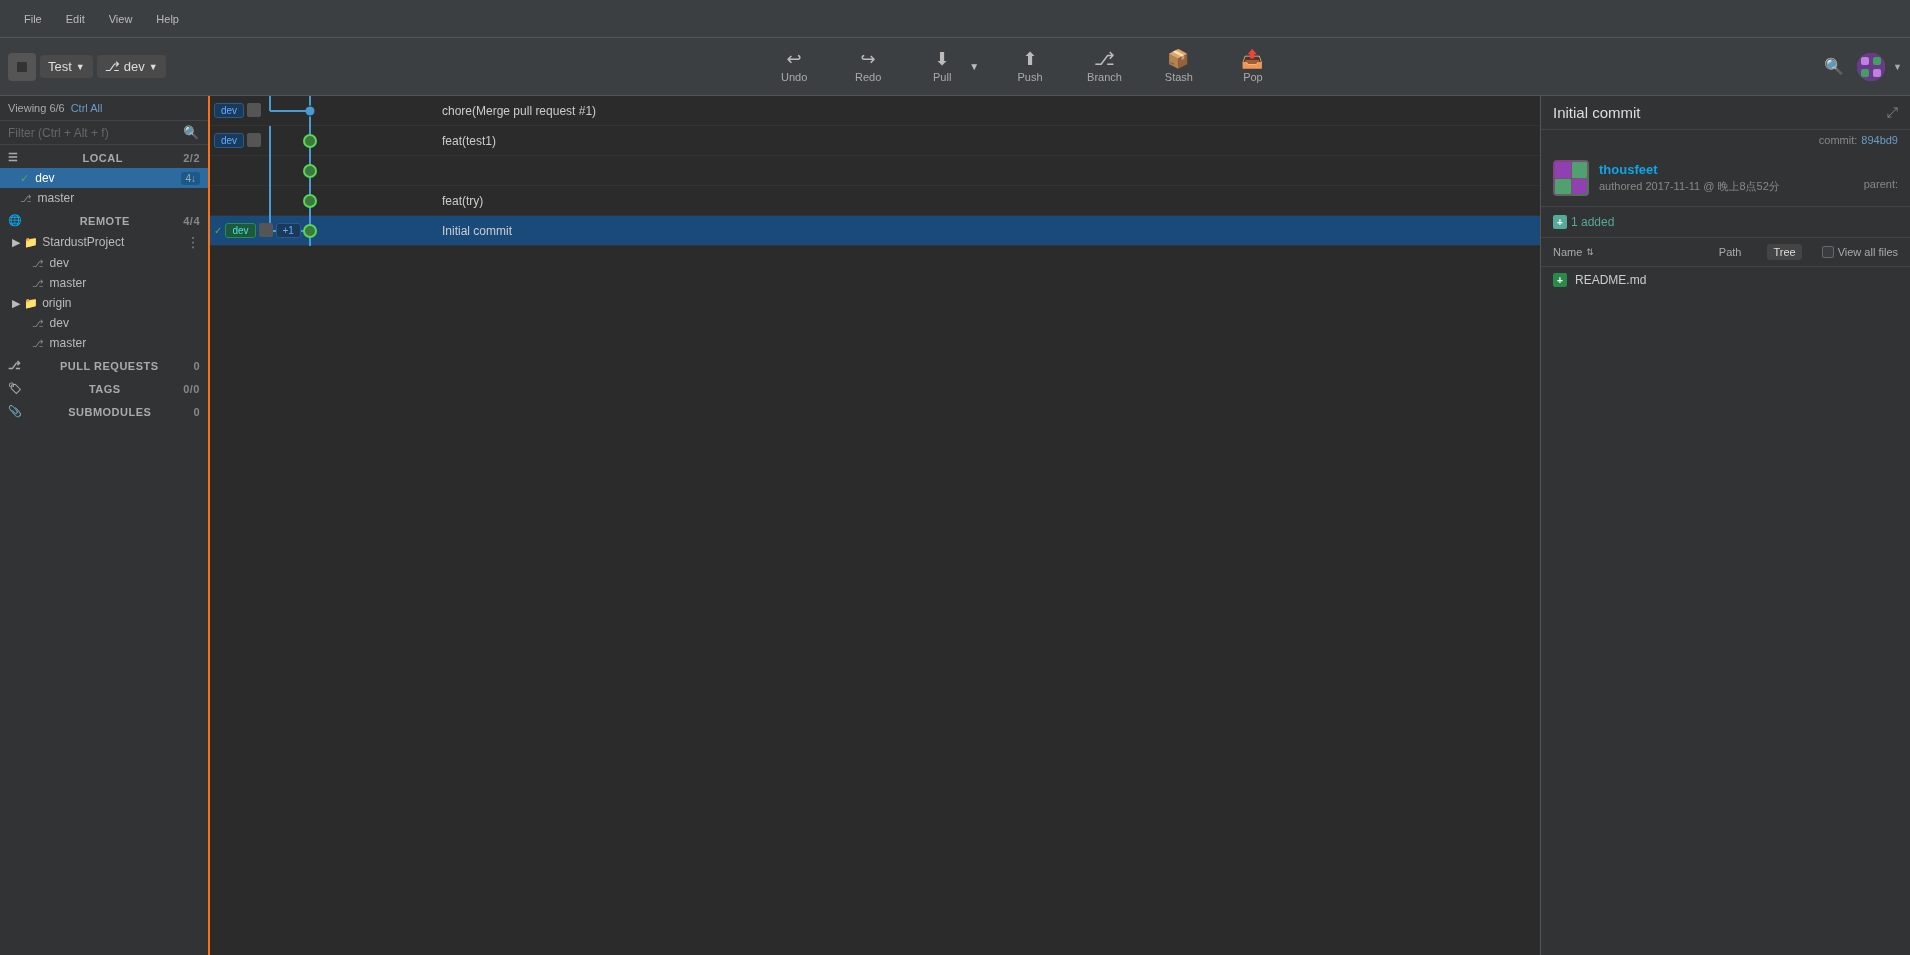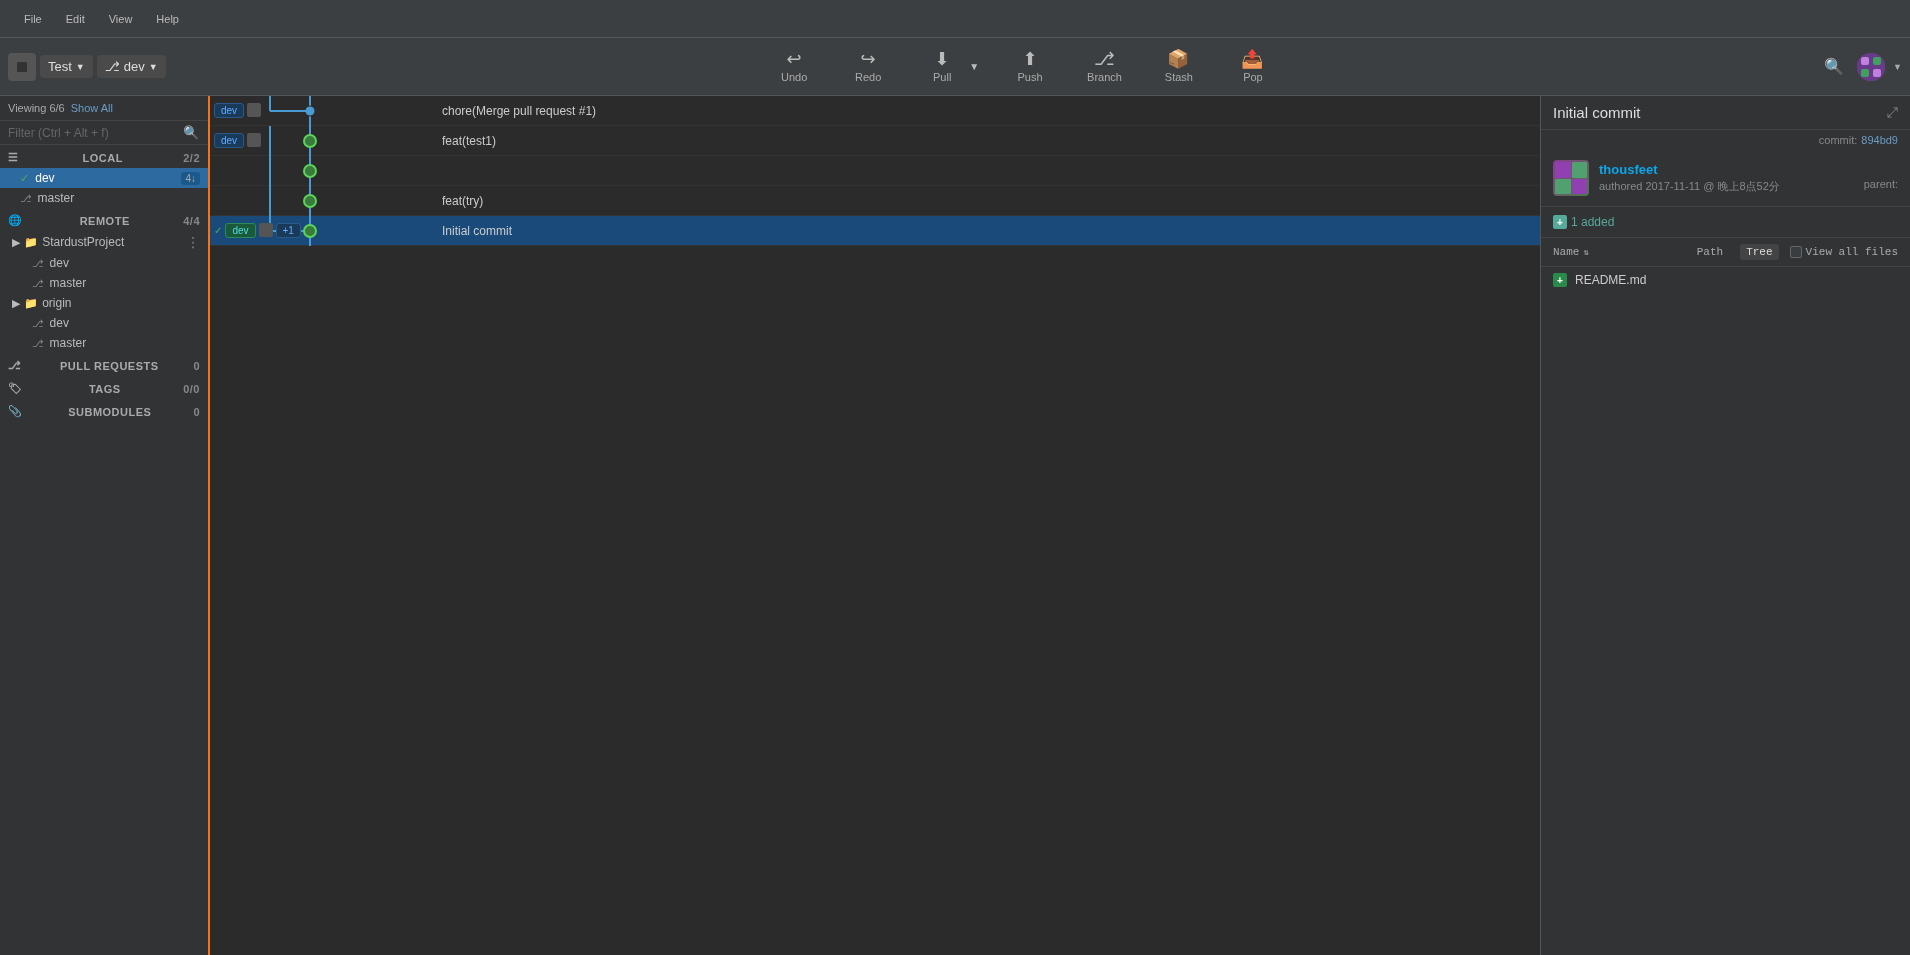--- a/index.html
+++ b/index.html
@@ -451,22 +451,21 @@
       justify-content: center;
       color: #fff;
       font-size: 10px;
       font-weight: bold;
     }
 
     .detail-files-header {
       display: flex;
       padding: 6px 12px;
       border-bottom: 1px solid #444;
-      gap: 11px;
-      font-family: Liberation Mono, monospace;
+      gap: 20px;
     }
     .files-col-name {
       font-size: 11px;
       color: #aaa;
       display: flex;
       align-items: center;
       gap: 4px;
       flex: 1;
     }
     .files-col-path {
@@ -607,21 +606,21 @@
     </div>
     <span style="font-size:9px;color:#aaa;">▼</span>
   </div>
 </div>
 
 <div class="main-layout">
 
   <div class="sidebar">
     <div class="sidebar-top">
       <span class="viewing-label">Viewing 6/6</span>
-      <span class="show-all-link">Show All</span>
+      <span class="show-all-link">Ctrl All</span>
     </div>
     <div class="filter-input-wrapper">
       <input class="filter-input" type="text" placeholder="Filter (Ctrl + Alt + f)" style="">
       <span style="color:#888;font-size:13px;">🔍</span>
     </div>
 
     <div class="section-header">
       <span style="margin-right:4px;">☰</span>
       <span>LOCAL</span>
       <span class="section-count">2/2</span>

